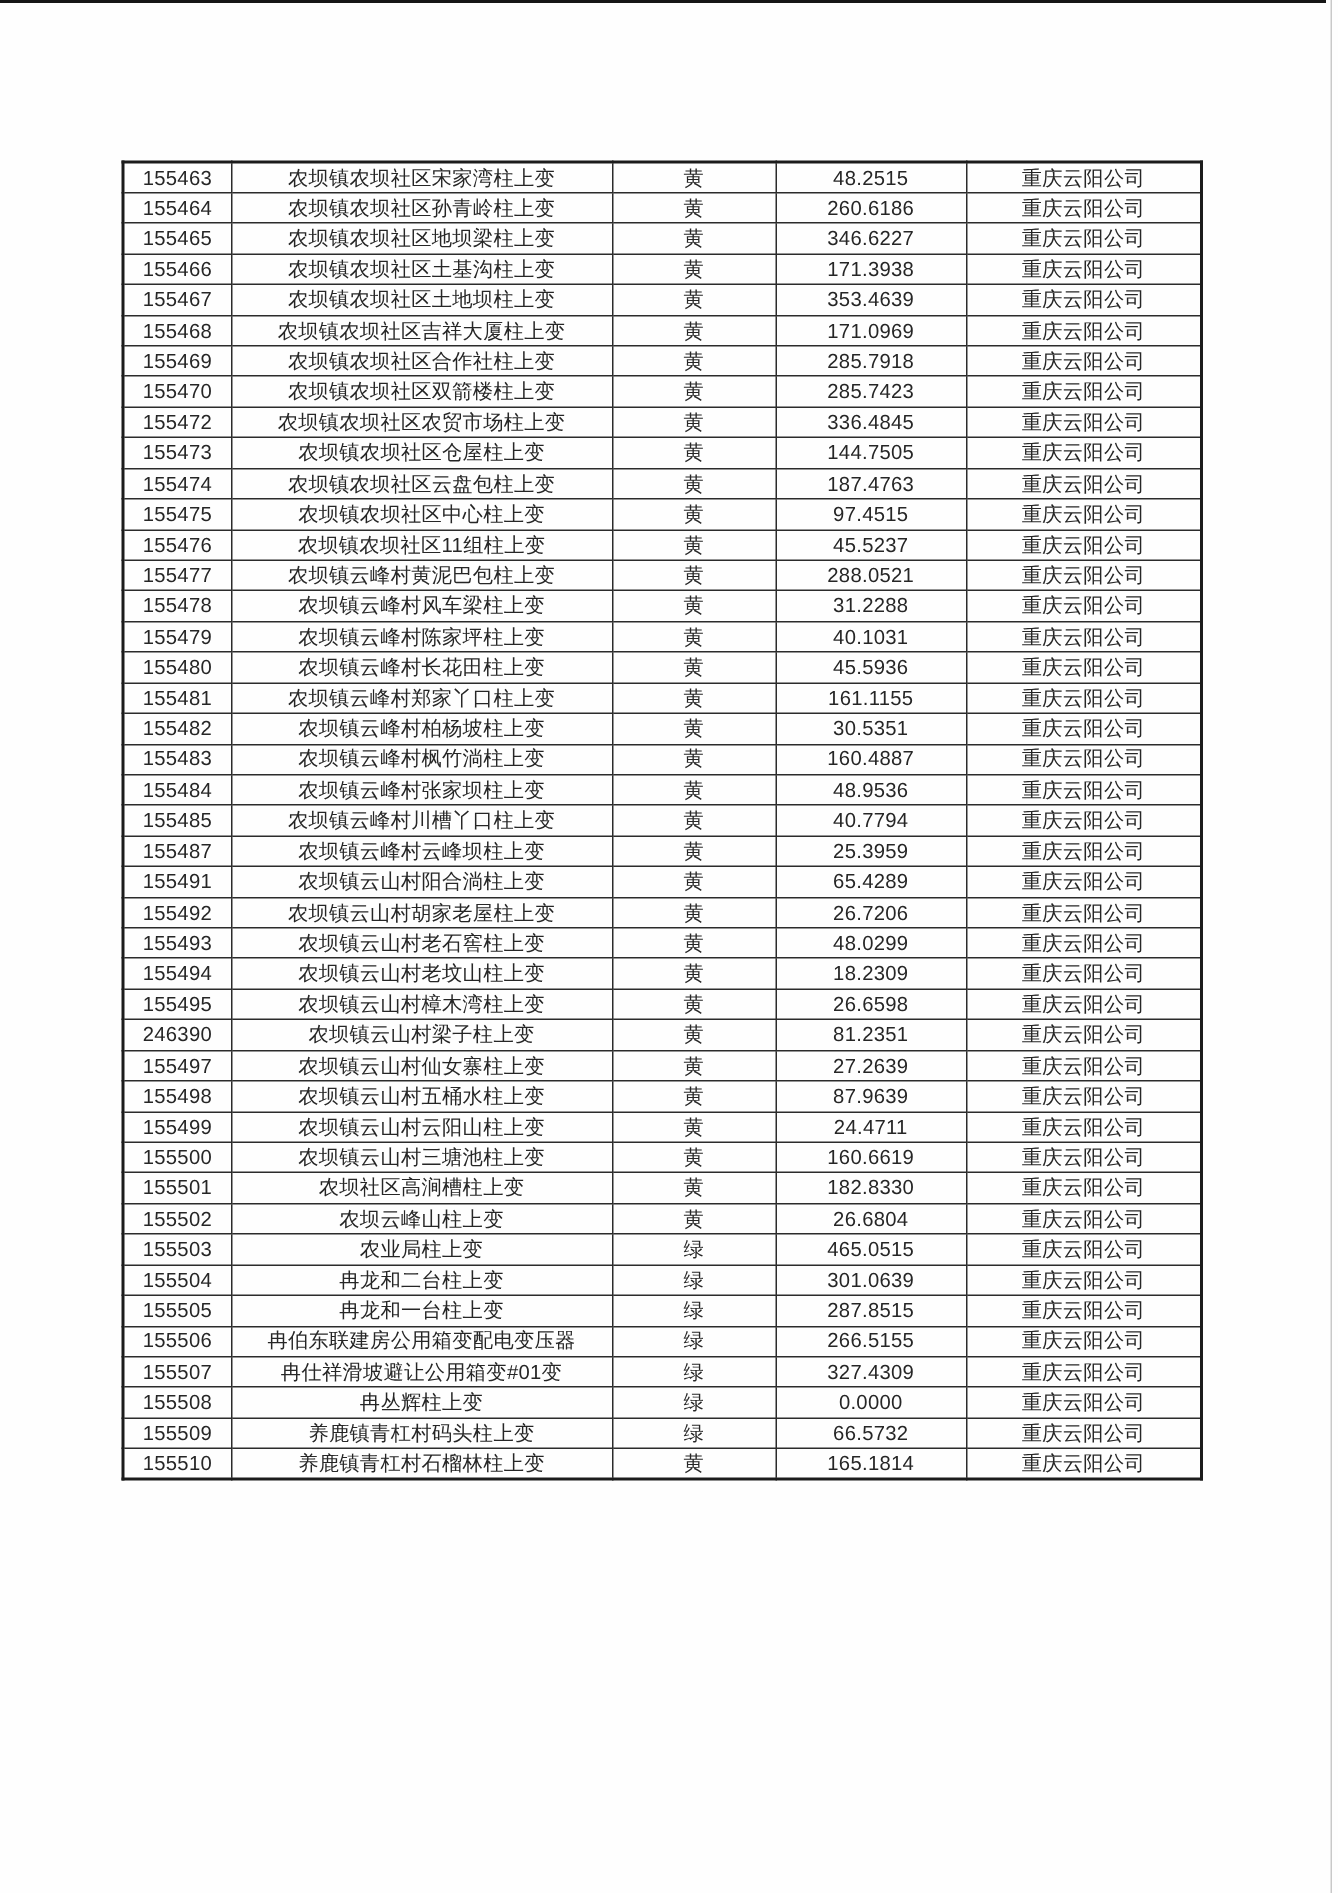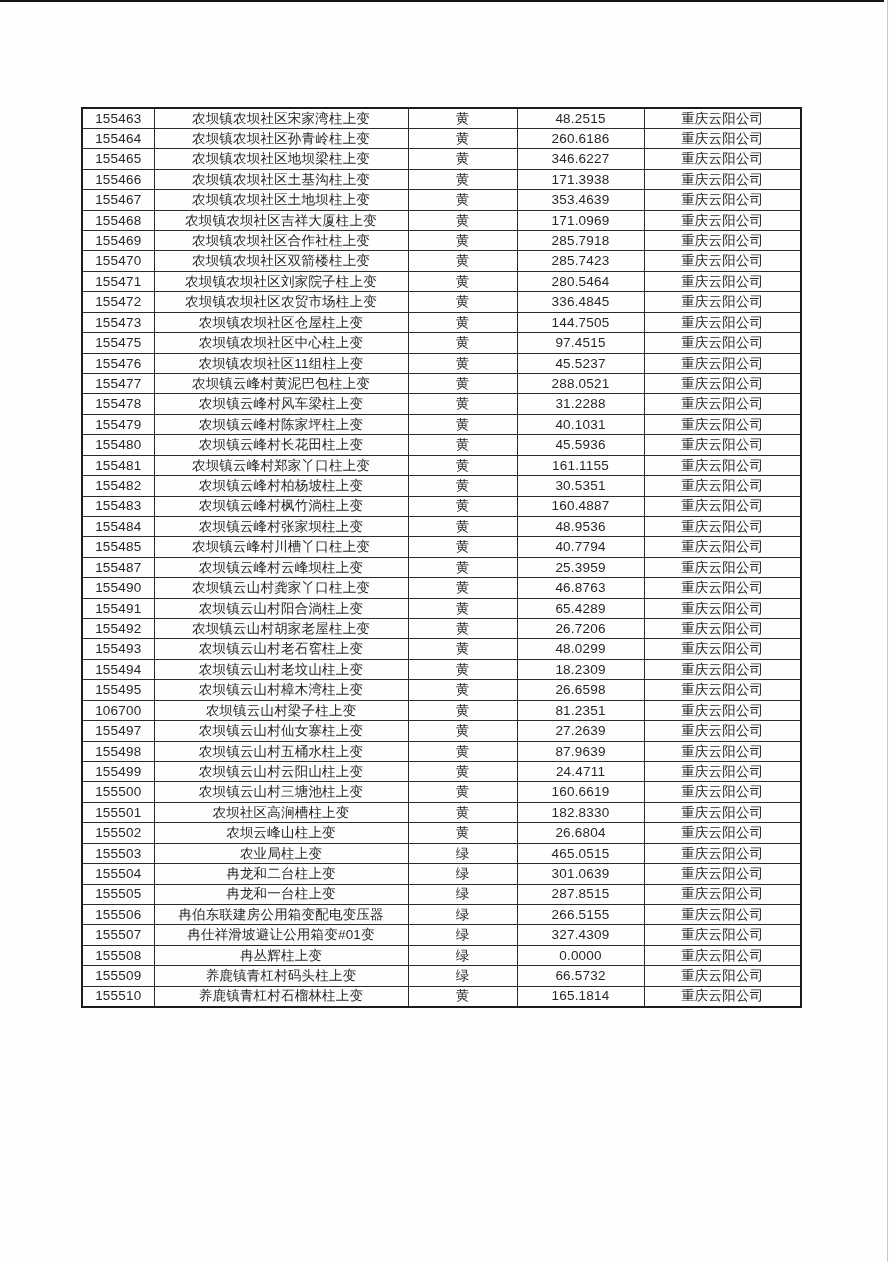--- a/index.html
+++ b/index.html
@@ -129,44 +129,44 @@
     </tr>
 
     <tr>
       <td class="cell-id">155470</td>
       <td class="cell-name">农坝镇农坝社区双箭楼柱上变</td>
       <td class="cell-status">黄</td>
       <td class="cell-value">285.7423</td>
       <td class="cell-company">重庆云阳公司</td>
     </tr>
 
-    <tr>
-      <td class="cell-id">155471</td>
-      <td class="cell-name">农坝镇农坝社区刘家院子柱上变</td>
-      <td class="cell-status">黄</td>
-      <td class="cell-value">280.5464</td>
-      <td class="cell-company">重庆云阳公司</td>
-    </tr>
 
     <tr>
       <td class="cell-id">155472</td>
       <td class="cell-name">农坝镇农坝社区农贸市场柱上变</td>
       <td class="cell-status">黄</td>
       <td class="cell-value">336.4845</td>
       <td class="cell-company">重庆云阳公司</td>
     </tr>
 
     <tr>
       <td class="cell-id">155473</td>
       <td class="cell-name">农坝镇农坝社区仓屋柱上变</td>
       <td class="cell-status">黄</td>
       <td class="cell-value">144.7505</td>
       <td class="cell-company">重庆云阳公司</td>
     </tr>
 
+    <tr>
+      <td class="cell-id">155474</td>
+      <td class="cell-name">农坝镇农坝社区云盘包柱上变</td>
+      <td class="cell-status">黄</td>
+      <td class="cell-value">187.4763</td>
+      <td class="cell-company">重庆云阳公司</td>
+    </tr>
 
     <tr>
       <td class="cell-id">155475</td>
       <td class="cell-name">农坝镇农坝社区中心柱上变</td>
       <td class="cell-status">黄</td>
       <td class="cell-value">97.4515</td>
       <td class="cell-company">重庆云阳公司</td>
     </tr>
 
     <tr>
@@ -253,27 +253,20 @@
     <tr>
       <td class="cell-id">155487</td>
       <td class="cell-name">农坝镇云峰村云峰坝柱上变</td>
       <td class="cell-status">黄</td>
       <td class="cell-value">25.3959</td>
       <td class="cell-company">重庆云阳公司</td>
     </tr>
 
 
 
-    <tr>
-      <td class="cell-id">155490</td>
-      <td class="cell-name">农坝镇云山村龚家丫口柱上变</td>
-      <td class="cell-status">黄</td>
-      <td class="cell-value">46.8763</td>
-      <td class="cell-company">重庆云阳公司</td>
-    </tr>
 
     <tr>
       <td class="cell-id">155491</td>
       <td class="cell-name">农坝镇云山村阳合淌柱上变</td>
       <td class="cell-status">黄</td>
       <td class="cell-value">65.4289</td>
       <td class="cell-company">重庆云阳公司</td>
     </tr>
 
     <tr>
@@ -302,21 +295,21 @@
 
     <tr>
       <td class="cell-id">155495</td>
       <td class="cell-name">农坝镇云山村樟木湾柱上变</td>
       <td class="cell-status">黄</td>
       <td class="cell-value">26.6598</td>
       <td class="cell-company">重庆云阳公司</td>
     </tr>
 
     <tr>
-      <td class="cell-id">106700</td>
+      <td class="cell-id">246390</td>
       <td class="cell-name">农坝镇云山村梁子柱上变</td>
       <td class="cell-status">黄</td>
       <td class="cell-value">81.2351</td>
       <td class="cell-company">重庆云阳公司</td>
     </tr>
 
     <tr>
       <td class="cell-id">155497</td>
       <td class="cell-name">农坝镇云山村仙女寨柱上变</td>
       <td class="cell-status">黄</td>

